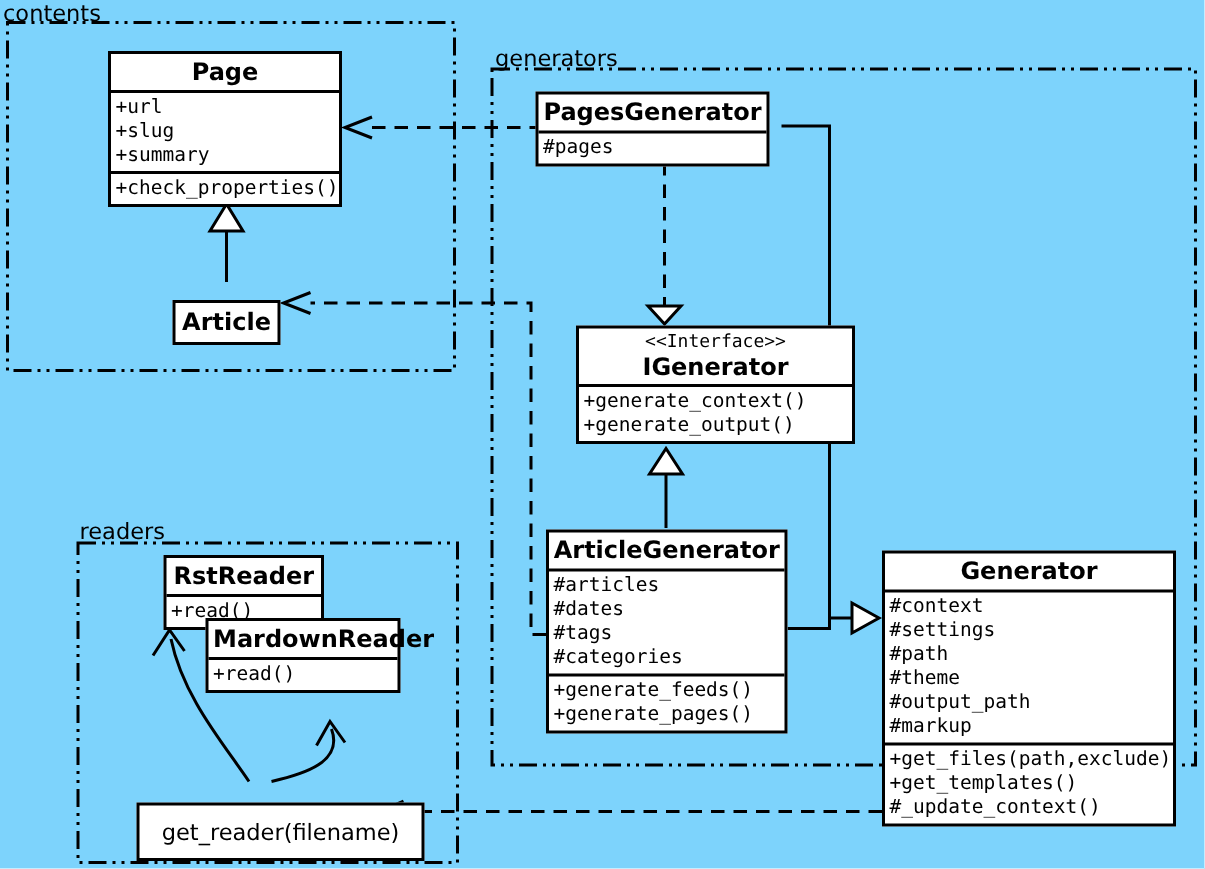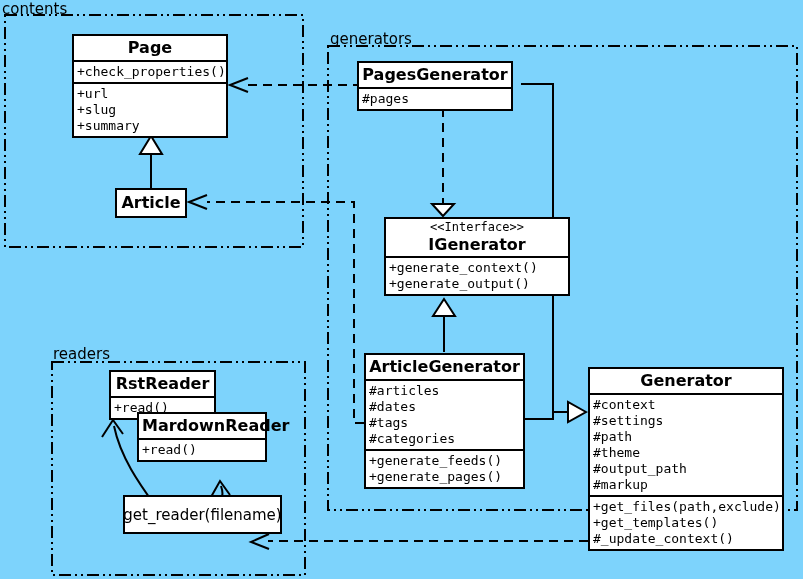--- a/index.html
+++ b/index.html
@@ -78,25 +78,25 @@
       <polyline points="211,497 220,481 230,495"></polyline>
     </g>
   </svg>
 
   <div class="pkg-label" style="left:2px;top:1px;">contents</div>
   <div class="pkg-label" style="left:330px;top:31px;">generators</div>
   <div class="pkg-label" style="left:53px;top:346px;">readers</div>
 
   <div class="uml-class" style="left:72px;top:34px;width:156px;">
     <div class="uml-title">Page</div>
+    <div class="cmp"><div class="row">+url</div><div class="row">+slug</div><div class="row">+summary</div></div>
     <div class="cmp"><div class="row">+check_properties()</div></div>
-    <div class="cmp"><div class="row">+url</div><div class="row">+slug</div><div class="row">+summary</div></div>
   </div>
 
-  <div class="uml-class" style="left:115px;top:188px;width:72px;height:30px;">
+  <div class="uml-class" style="left:115px;top:200px;width:72px;height:30px;">
     <div class="uml-title" style="line-height:24px;">Article</div>
   </div>
 
   <div class="uml-class" style="left:357px;top:61px;width:156px;">
     <div class="uml-title">PagesGenerator</div>
     <div class="cmp"><div class="row">#pages</div></div>
   </div>
 
   <div class="uml-class" style="left:384px;top:217px;width:186px;">
     <div class="uml-title">
@@ -121,17 +121,17 @@
   <div class="uml-class" style="left:73px;top:370px;width:107px;margin-left:36px;">
     <div class="uml-title">RstReader</div>
     <div class="cmp"><div class="row">+read()</div></div>
   </div>
 
   <div class="uml-class" style="left:137px;top:412px;width:130px;">
     <div class="uml-title">MardownReader</div>
     <div class="cmp"><div class="row">+read()</div></div>
   </div>
 
-  <div class="plain-box" style="left:91px;top:495px;width:159px;height:39px;margin-left:32px;">
+  <div class="plain-box" style="left:91px;top:535px;width:192px;height:39px;">
     <span>get_reader(filename)</span>
   </div>
 
 </div>
 
 </body></html>

